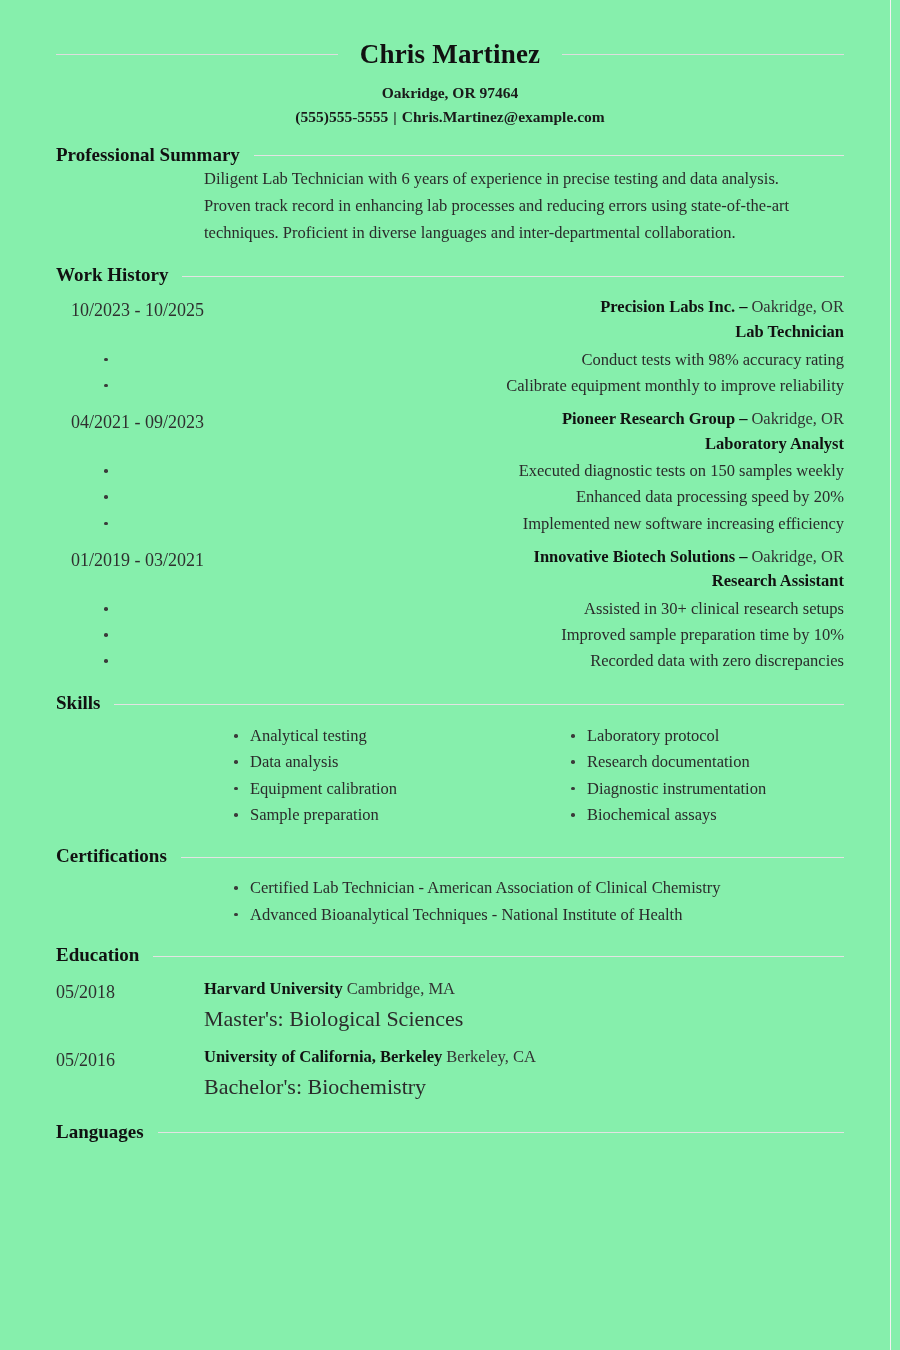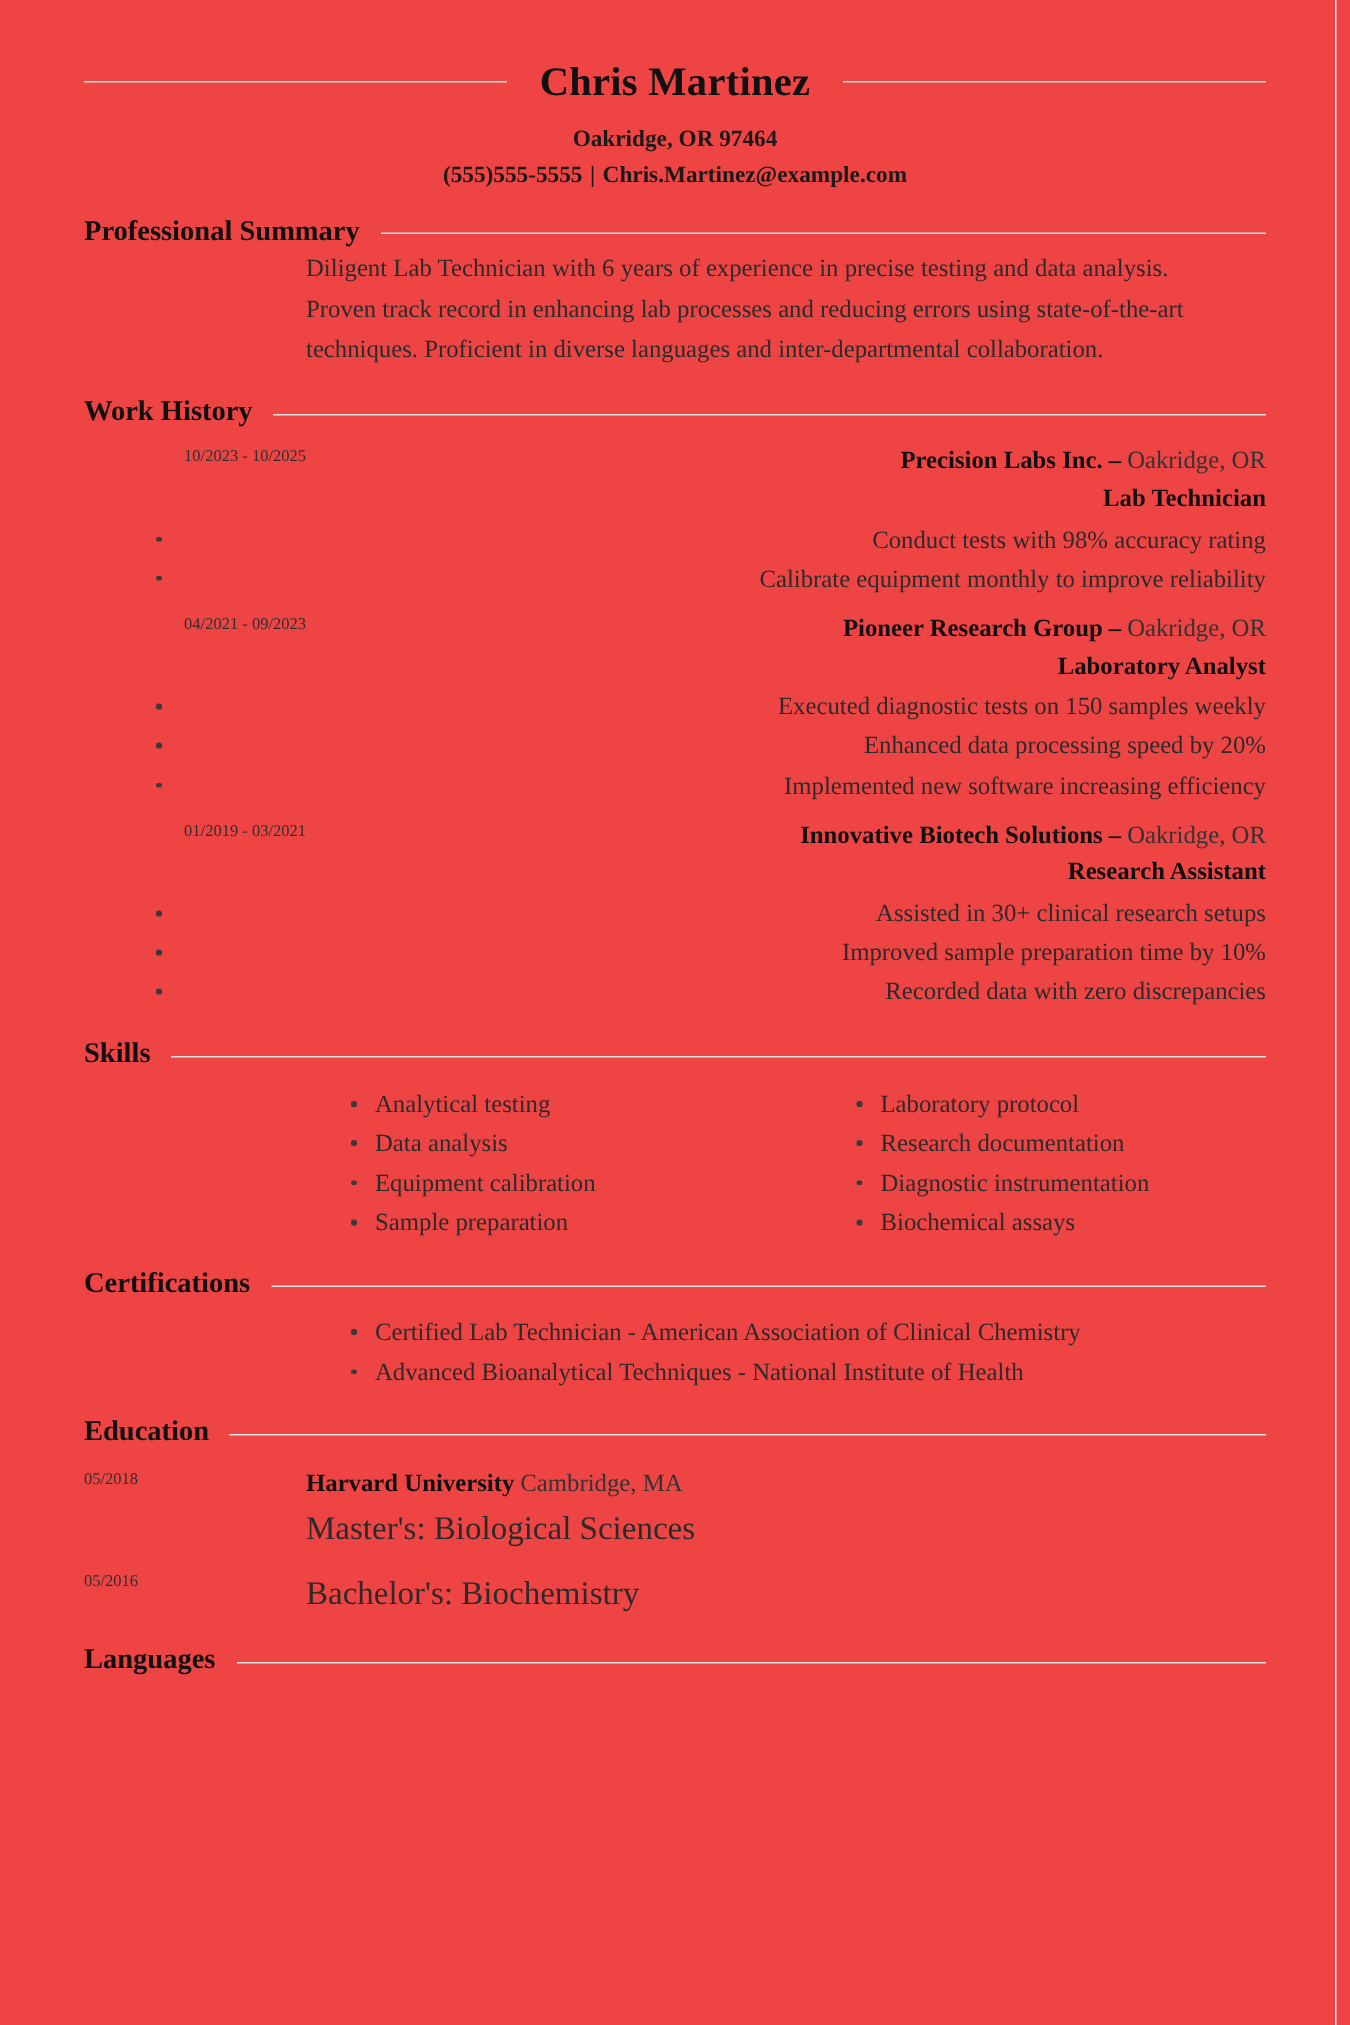--- a/index.html
+++ b/index.html
@@ -4,21 +4,21 @@
 <style>
   html, body {
     margin: 0;
     padding: 0;
     background: #ffffff;
   }
   .page {
     position: relative;
     width: 900px;
     height: 1350px;
-    background: #ef4444;
+    background: #86efac;
     box-sizing: border-box;
     overflow: hidden;
     font-family: "Liberation Serif", "DejaVu Serif", serif;
     color: #2b2b2b;
   }
   .page-edge-right {
     position: absolute;
     top: 0;
     right: 9px;
     width: 1px;
@@ -99,21 +99,21 @@
     top: 1px;
   }
 
   
   .row {
     display: flex;
     align-items: flex-start;
   }
   .col-date {
     flex: 0 0 148px;
-    font-size: 11px;
+    font-size: 18px;
     color: #2f2f2f;
     line-height: 1.45;
     padding-top: 2px;
     white-space: nowrap;
   }
   .col-body {
     flex: 1 1 auto;
     min-width: 0;
   }
 
@@ -403,20 +403,23 @@
           <div class="edu-line">
             <span class="school">Harvard University</span><span class="edu-loc">Cambridge, MA</span>
           </div>
           <div class="degree">Master's: Biological Sciences</div>
         </div>
       </div>
 
       <div class="row edu-entry">
         <div class="col-date">05/2016</div>
         <div class="col-body">
+          <div class="edu-line">
+            <span class="school">University of California, Berkeley</span><span class="edu-loc">Berkeley, CA</span>
+          </div>
           <div class="degree">Bachelor's: Biochemistry</div>
         </div>
       </div>
     </div>
 
     <div class="section lang-section">
       <div class="section-head">
         <div class="section-title">Languages</div>
         <div class="section-rule"></div>
       </div>

